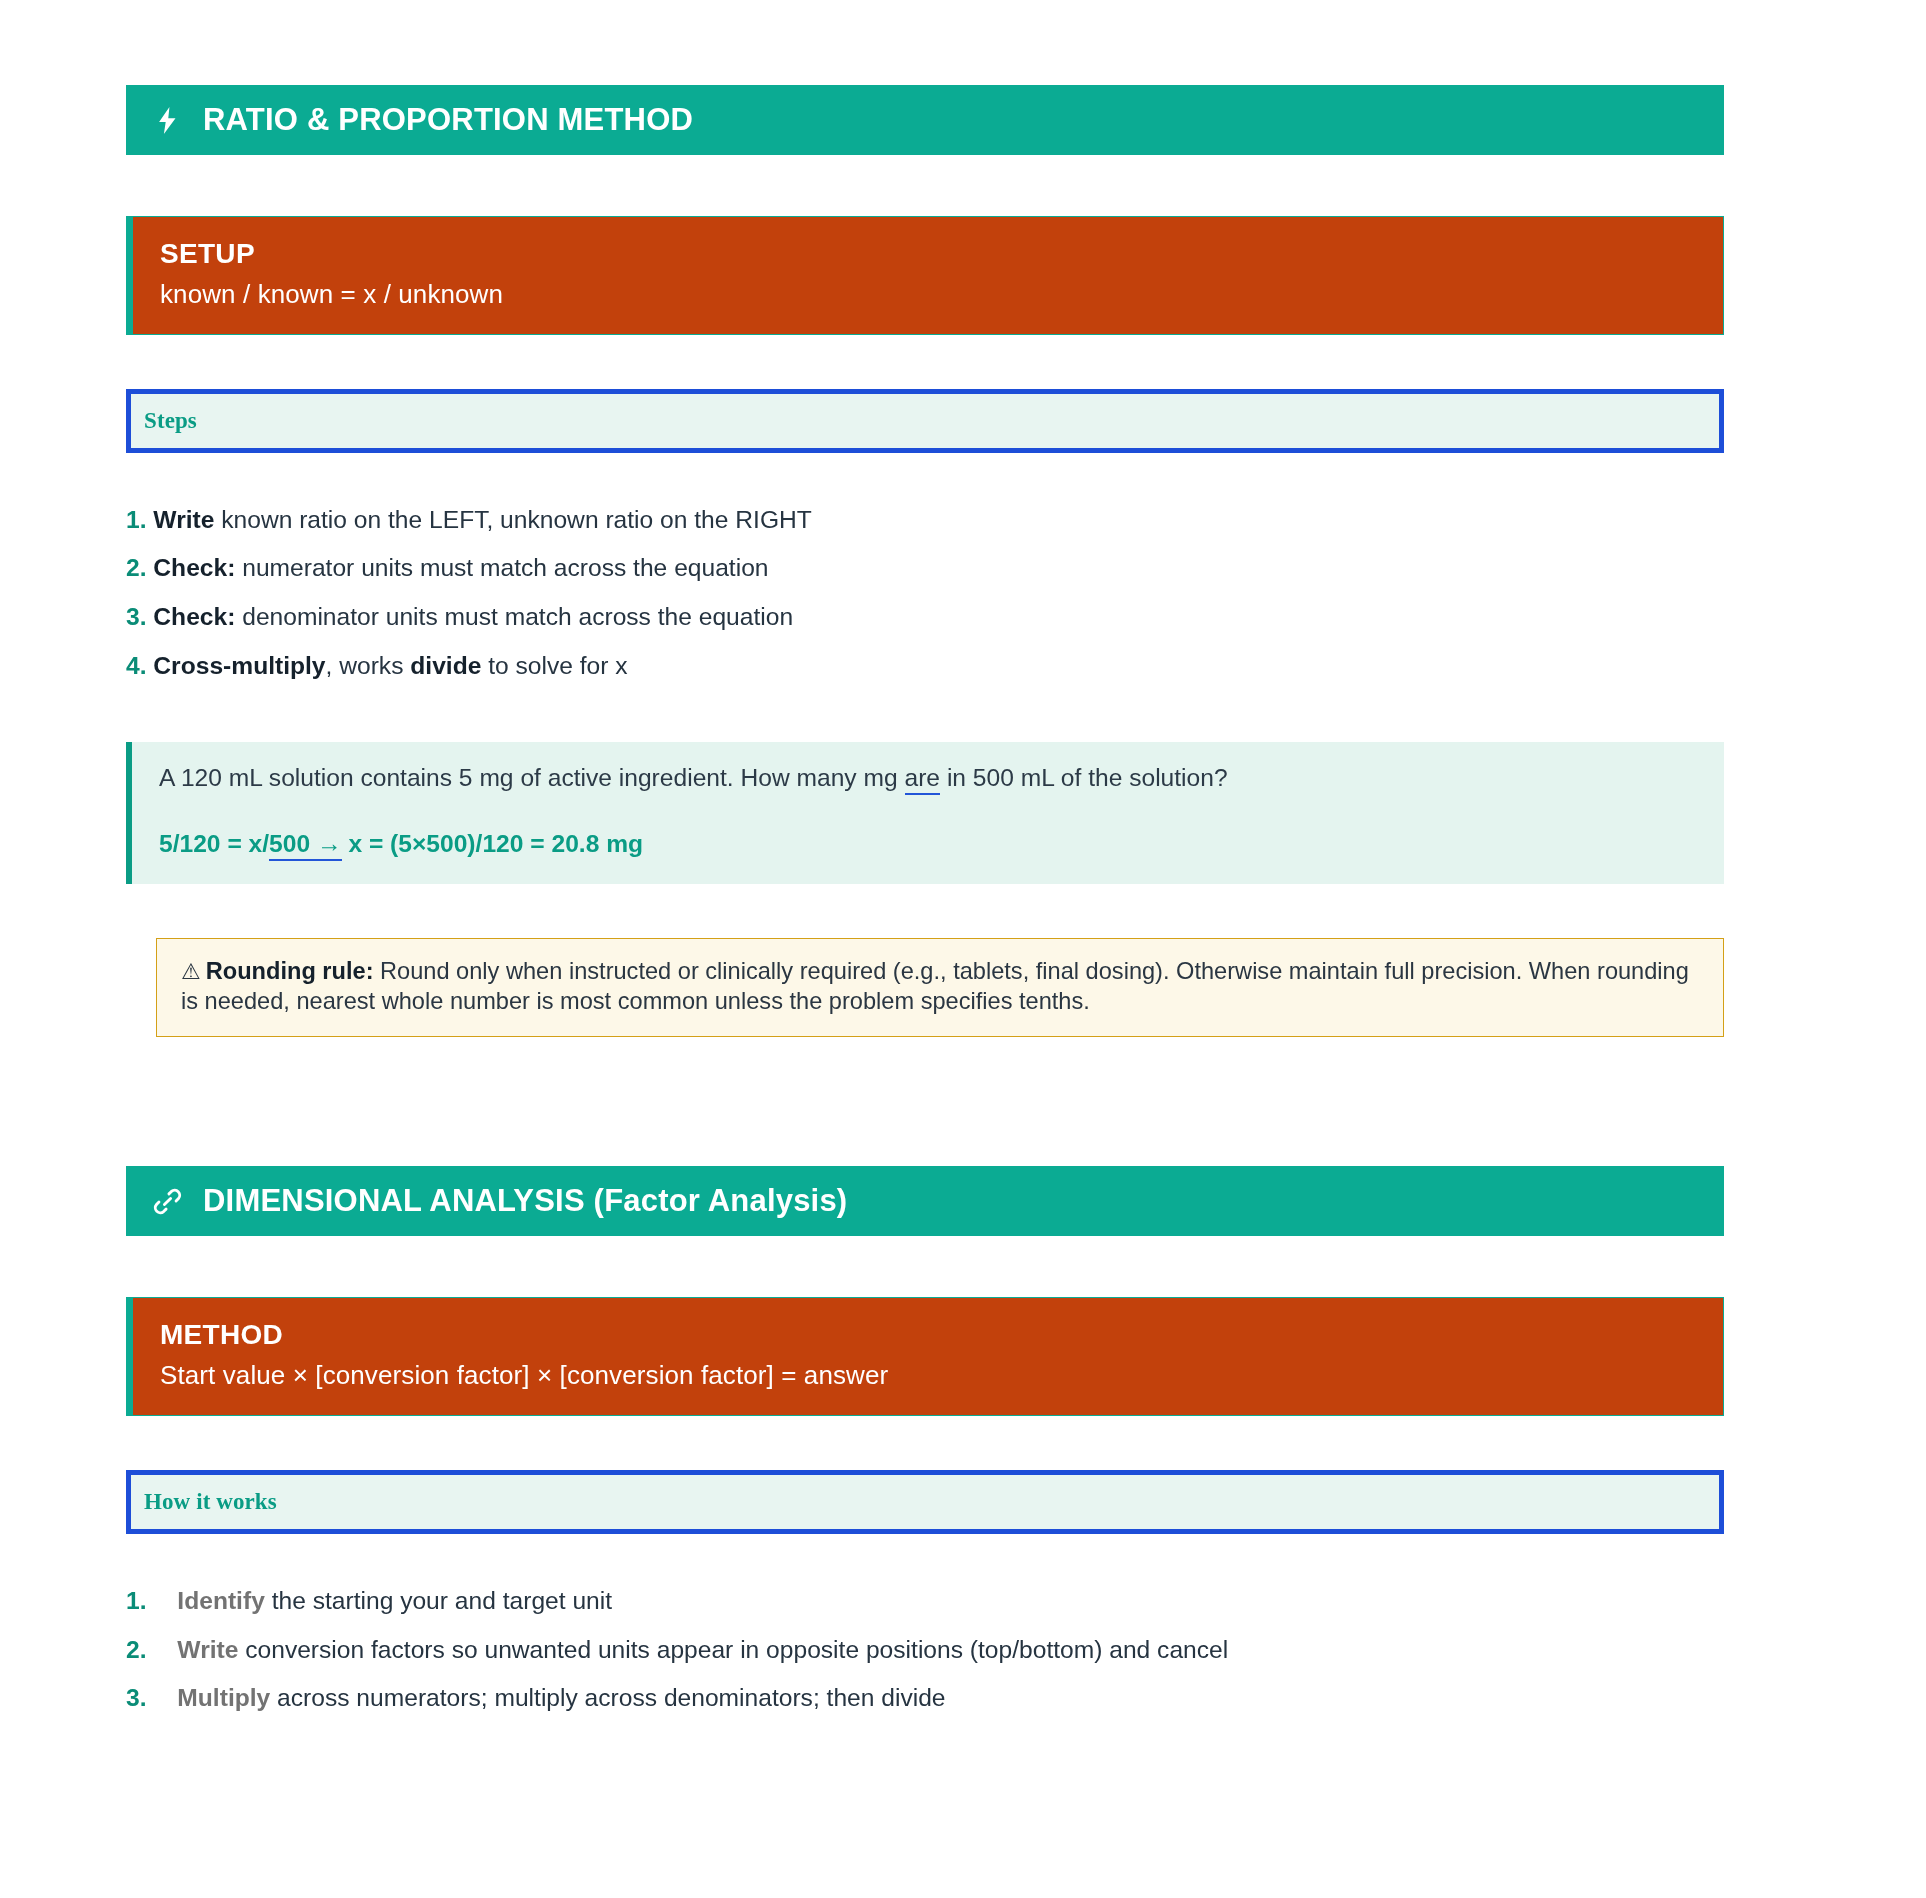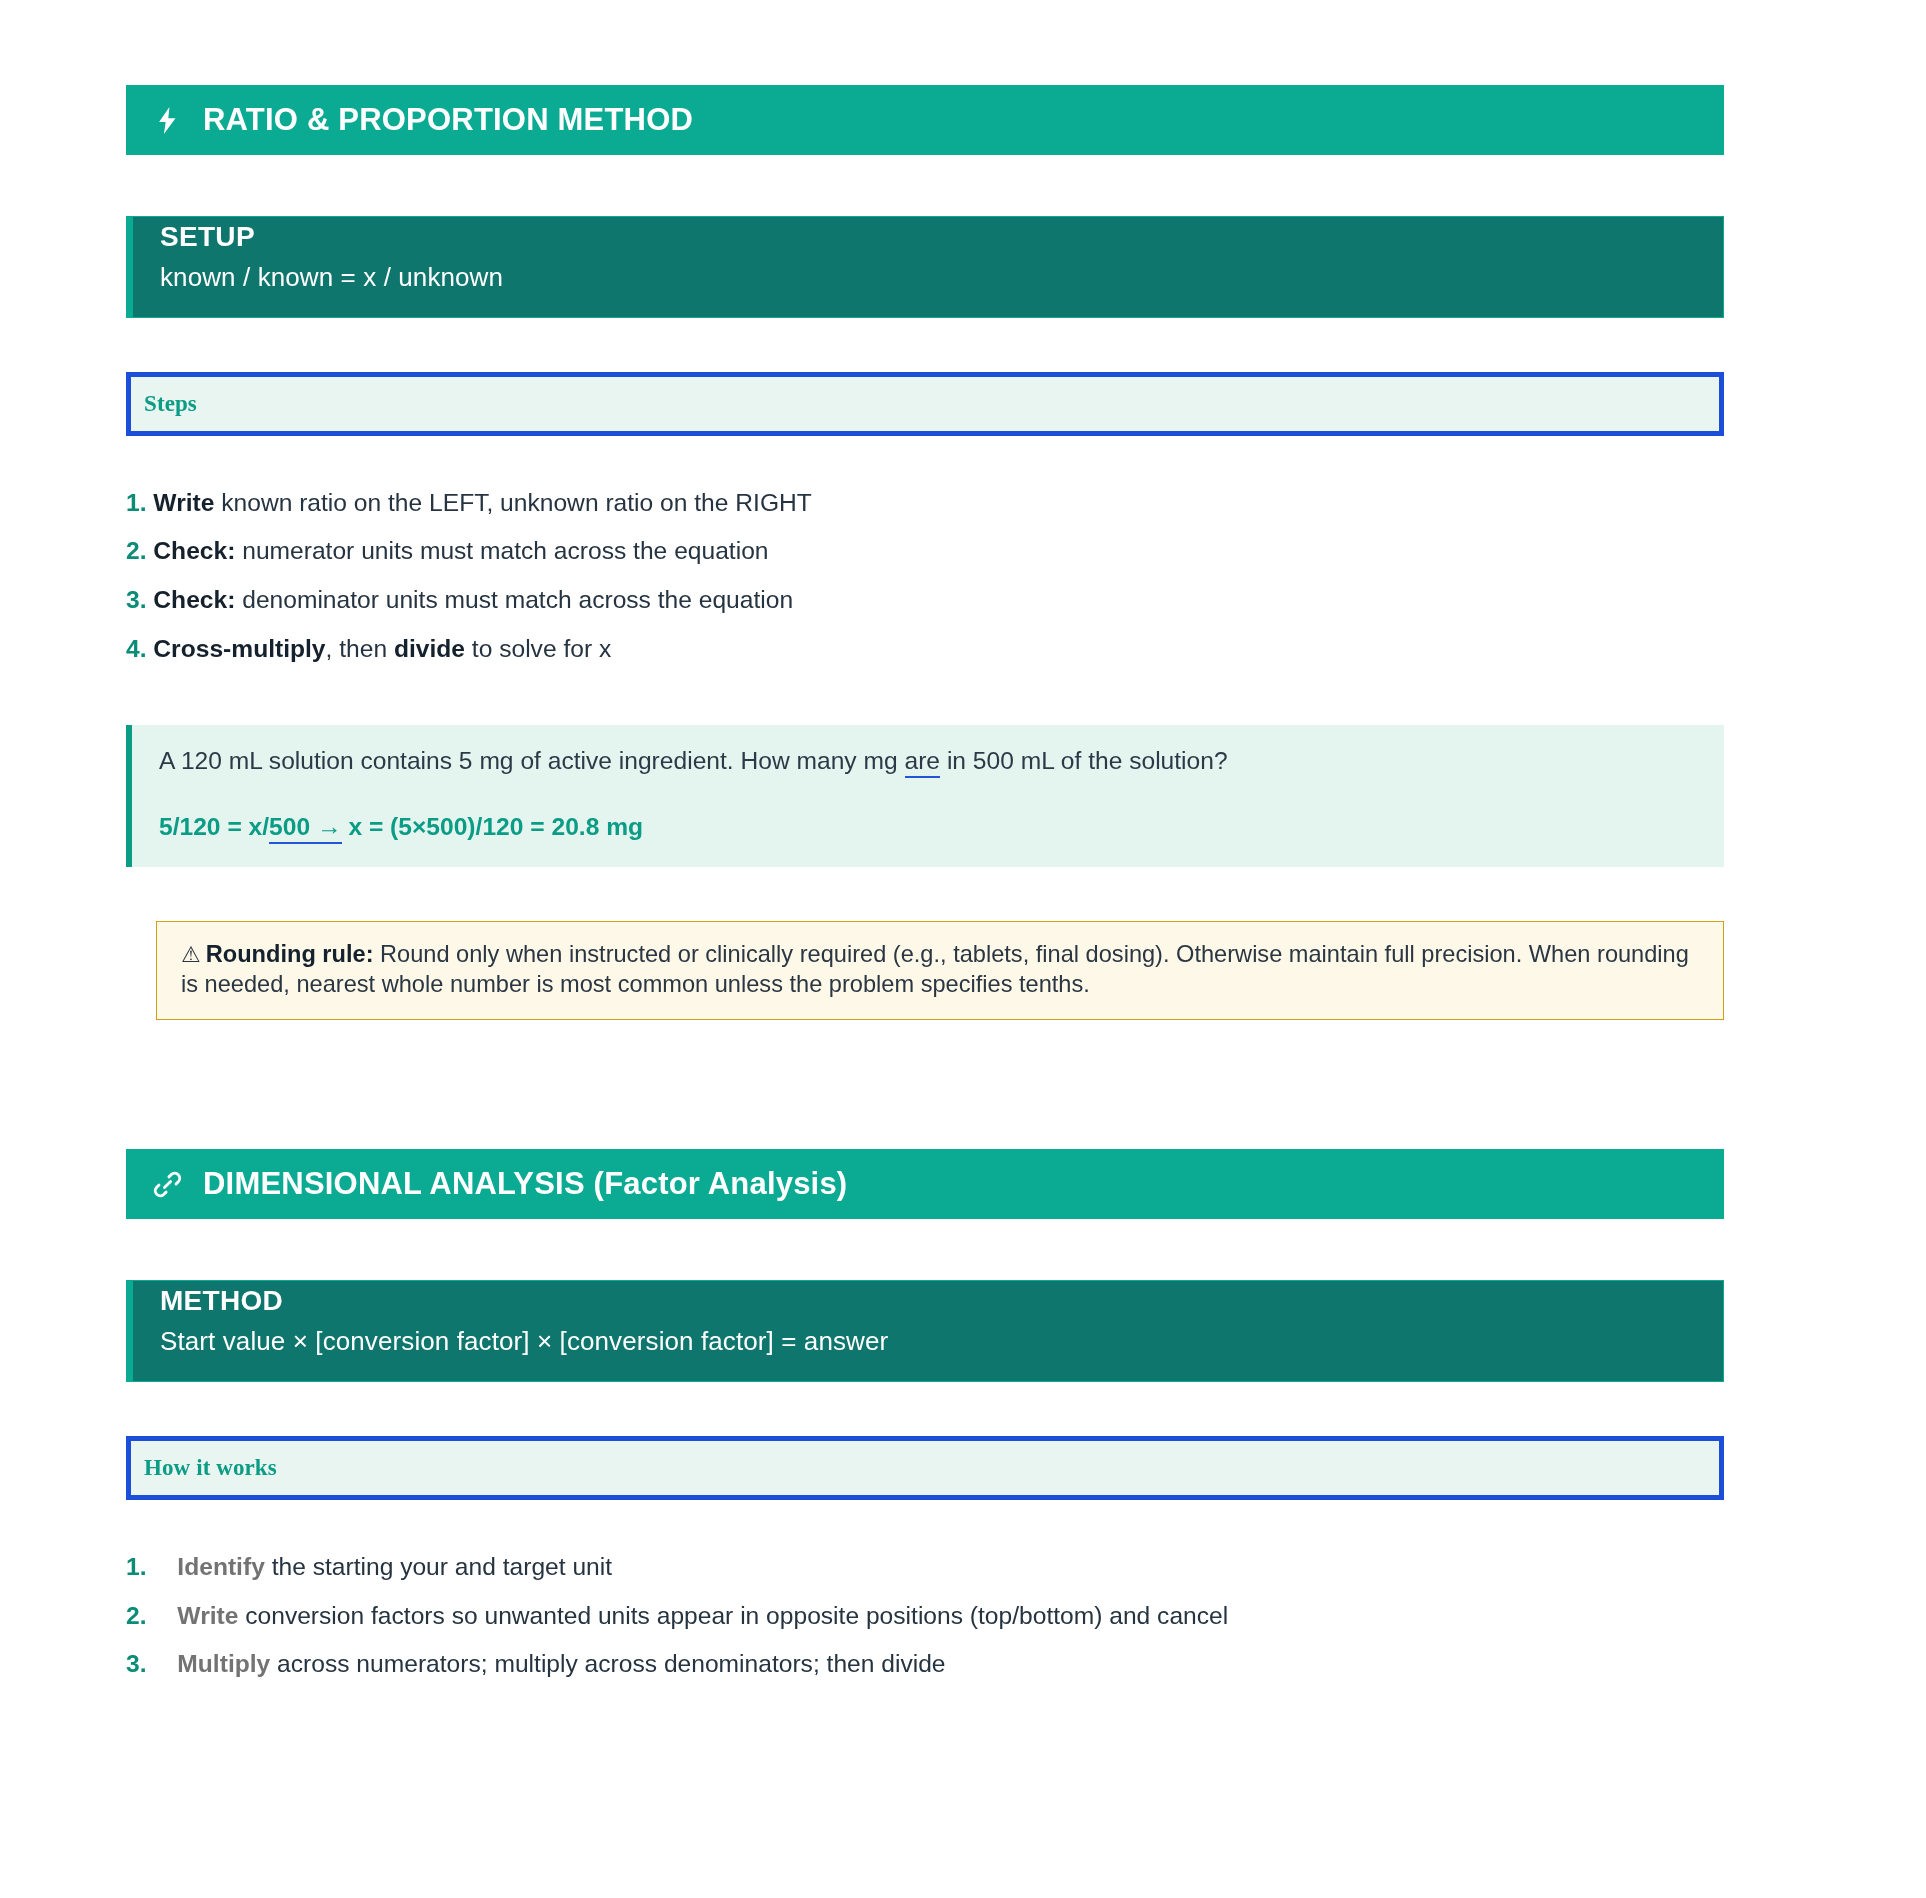--- a/index.html
+++ b/index.html
@@ -53,24 +53,24 @@
   .section-banner .banner-icon svg { display:block; }
   .section-banner .banner-title {
     font-size: 31px;
     line-height: 1.1;
     font-weight: bold;
     white-space: nowrap;
   }
 
   
   .dark-box {
-    background: #0f766e;
+    background: #c2410c;
     border: 1.5px solid #0bab93;
     border-left: 7px solid #0bab93;
-    padding: 2px 27px 22px 27px;
+    padding: 19px 27px 22px 27px;
     box-sizing: border-box;
     color: #ffffff;
   }
   .dark-box .db-label {
     font-size: 28px;
     font-weight: bold;
     line-height: 1.25;
     letter-spacing: 0.3px;
   }
   .dark-box .db-formula {
@@ -225,21 +225,21 @@
       <li>
         <span class="num">2.</span>
         <span class="lead-dark">Check:</span><span> numerator units must match across the equation</span>
       </li>
       <li>
         <span class="num">3.</span>
         <span class="lead-dark">Check:</span><span> denominator units must match across the equation</span>
       </li>
       <li>
         <span class="num">4.</span>
-        <span class="lead-dark">Cross-multiply</span><span>, then </span><span class="bold-dark">divide</span><span> to solve for x</span>
+        <span class="lead-dark">Cross-multiply</span><span>, works </span><span class="bold-dark">divide</span><span> to solve for x</span>
       </li>
     </ol>
 
     <div class="sp-steps-to-ex"></div>
 
     <div class="example">
       <div class="ex-q"><span>A 120 mL solution contains 5 mg of active ingredient. How many mg </span><span class="grammar-underline">are</span><span> in 500 mL of the solution?</span></div>
       <div class="ex-calc"><span>5/120 = x/</span><span class="grammar-underline">500  →</span><span>  x = (5×500)/120 = 20.8 mg</span></div>
     </div>
 

